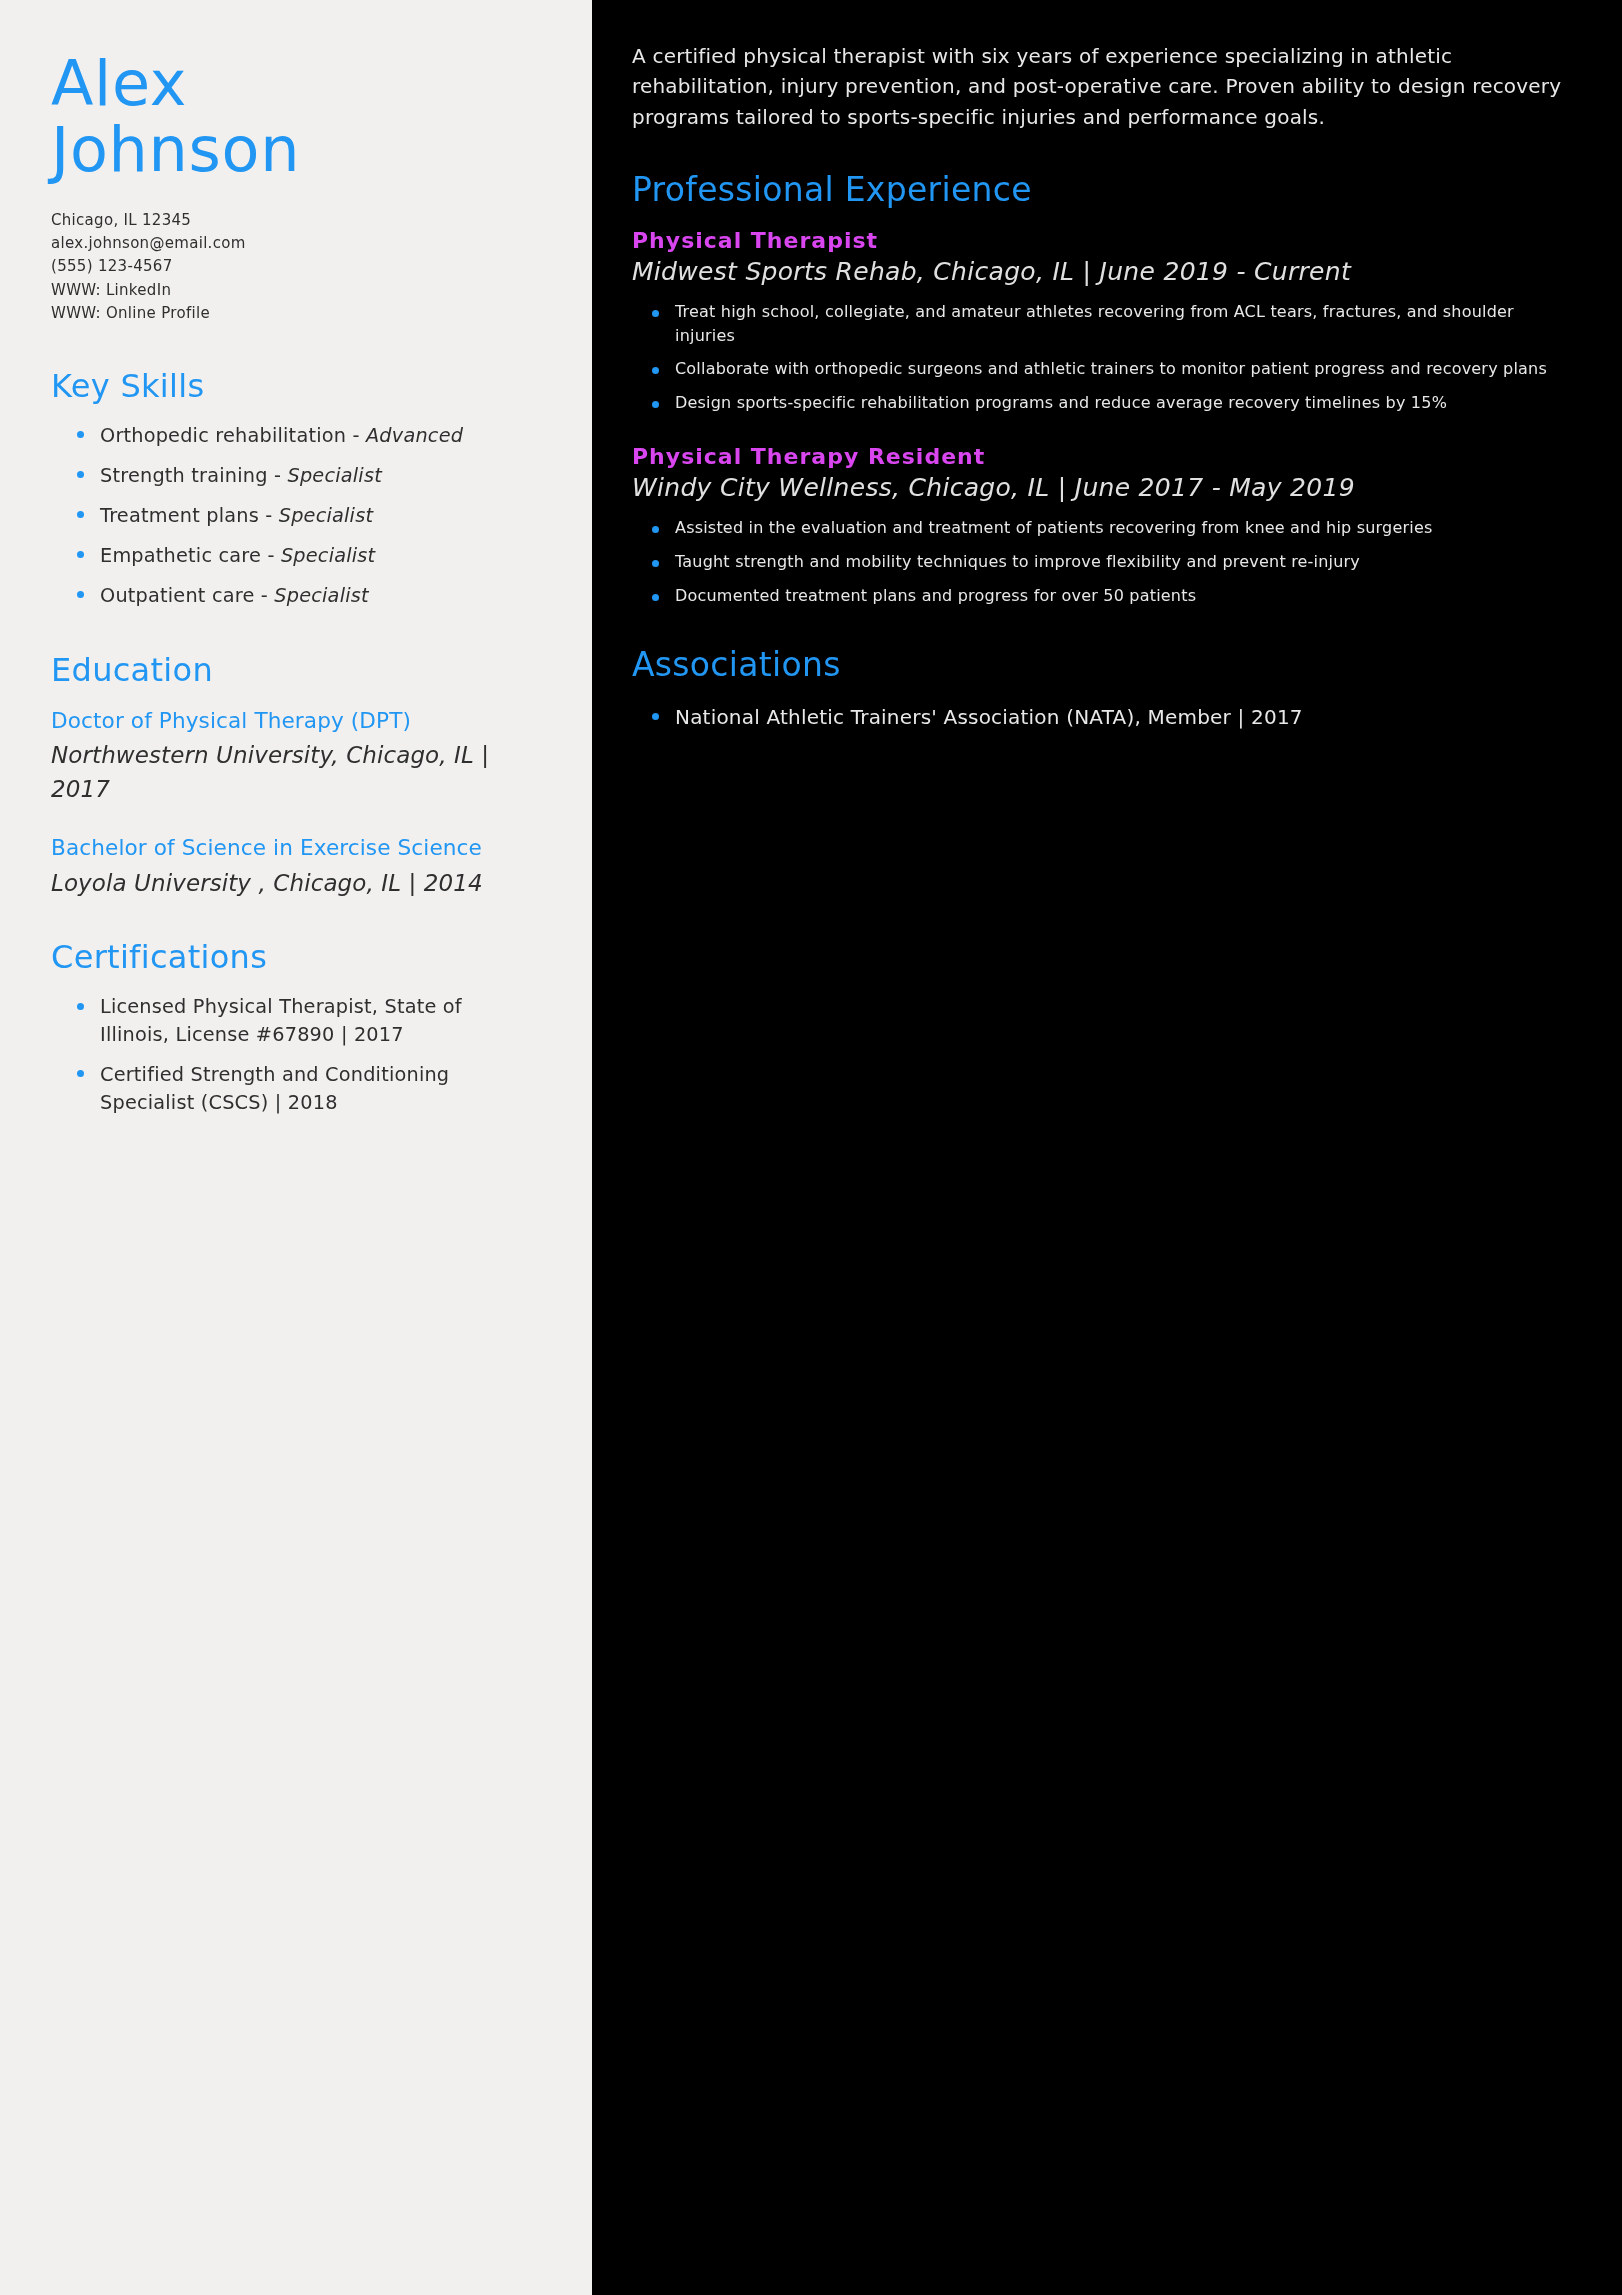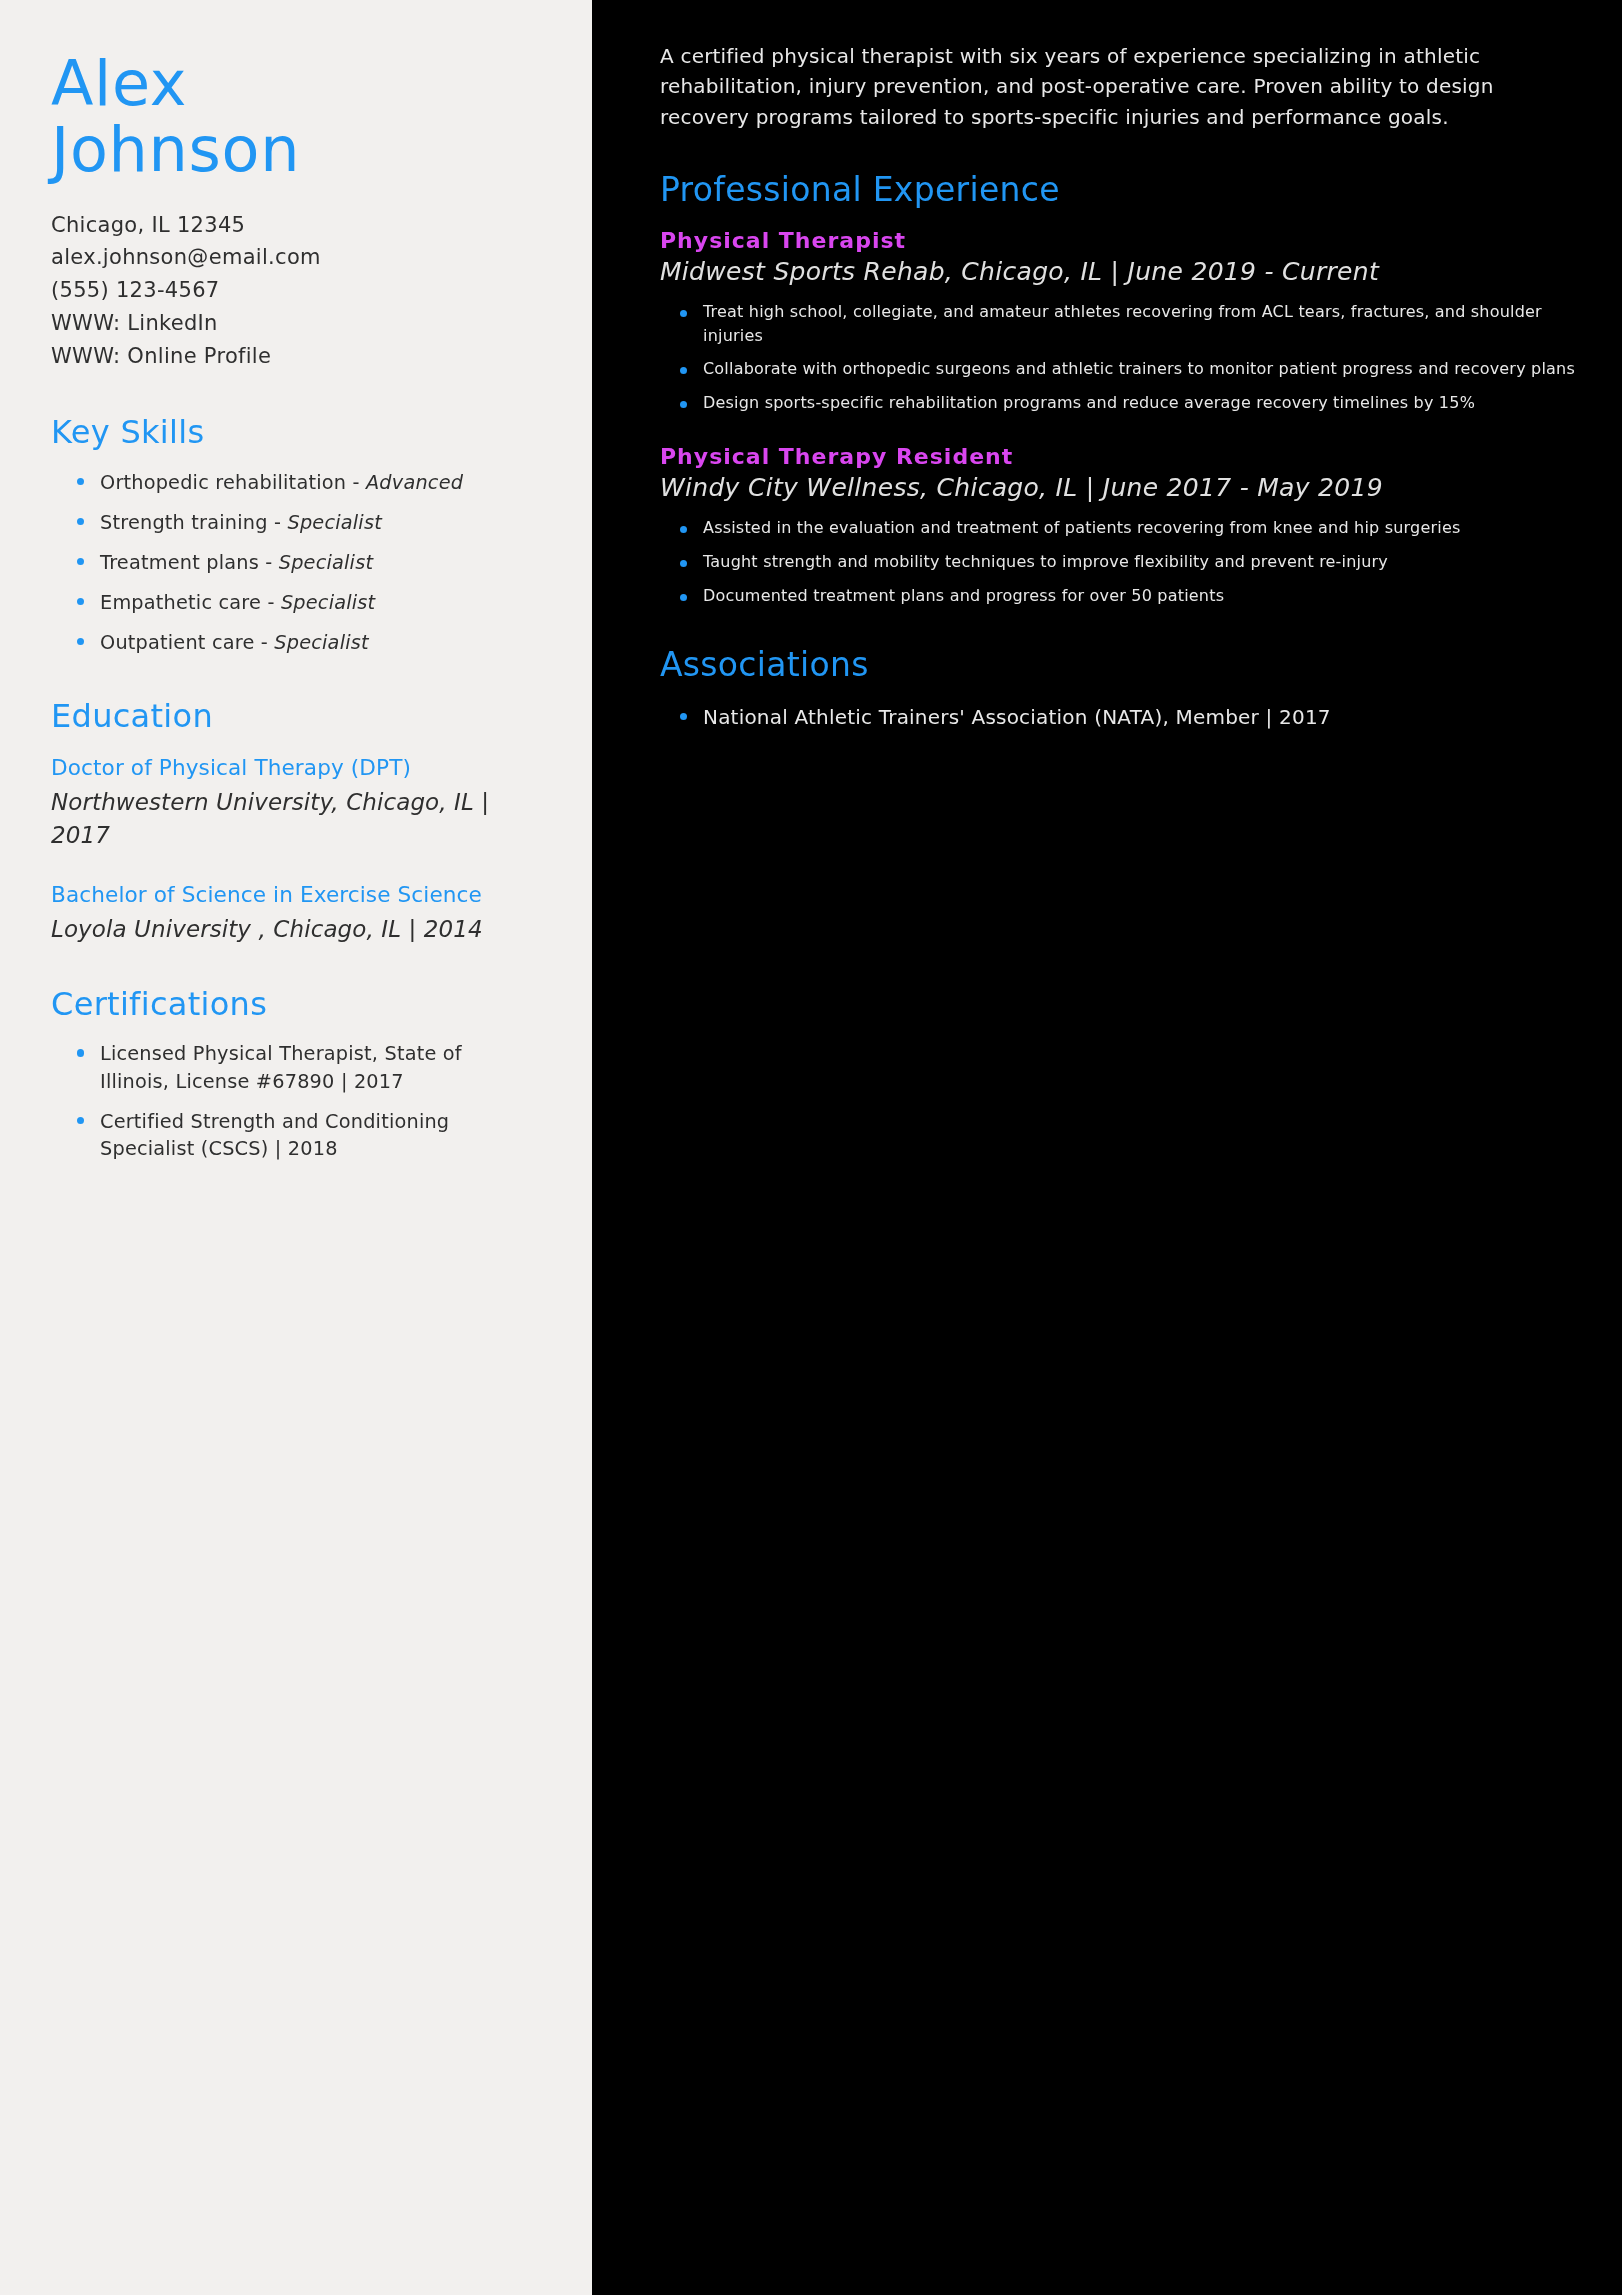--- a/index.html
+++ b/index.html
@@ -39,21 +39,21 @@
   .name .line {
     display: block;
   }
   .contact-list {
     margin: 0 0 0 0;
     padding: 0;
     list-style: none;
   }
   .contact-list li {
     color: #2f2f2f;
-    font-size: 21px;
+    font-size: 15px;
     line-height: 1.56;
     letter-spacing: 0.3px;
   }
   .side-heading {
     color: #2196f3;
     font-size: 32px;
     font-weight: 400;
     letter-spacing: 0.3px;
     margin: 41px 0 17px 0;
     line-height: 1.2;
@@ -106,21 +106,21 @@
     margin-top: 2.6px;
   }
   
   .main {
     position: absolute;
     left: 592px;
     top: 0;
     width: 1030px;
     height: 2295px;
     box-sizing: border-box;
-    padding: 41px 44px 0 68px;
+    padding: 41px 44px 0 40px;
     background: #000000;
   }
   .summary {
     color: #e8e8e8;
     font-size: 20px;
     line-height: 1.52;
     letter-spacing: 0.2px;
     margin: 0;
   }
   .main-heading {

